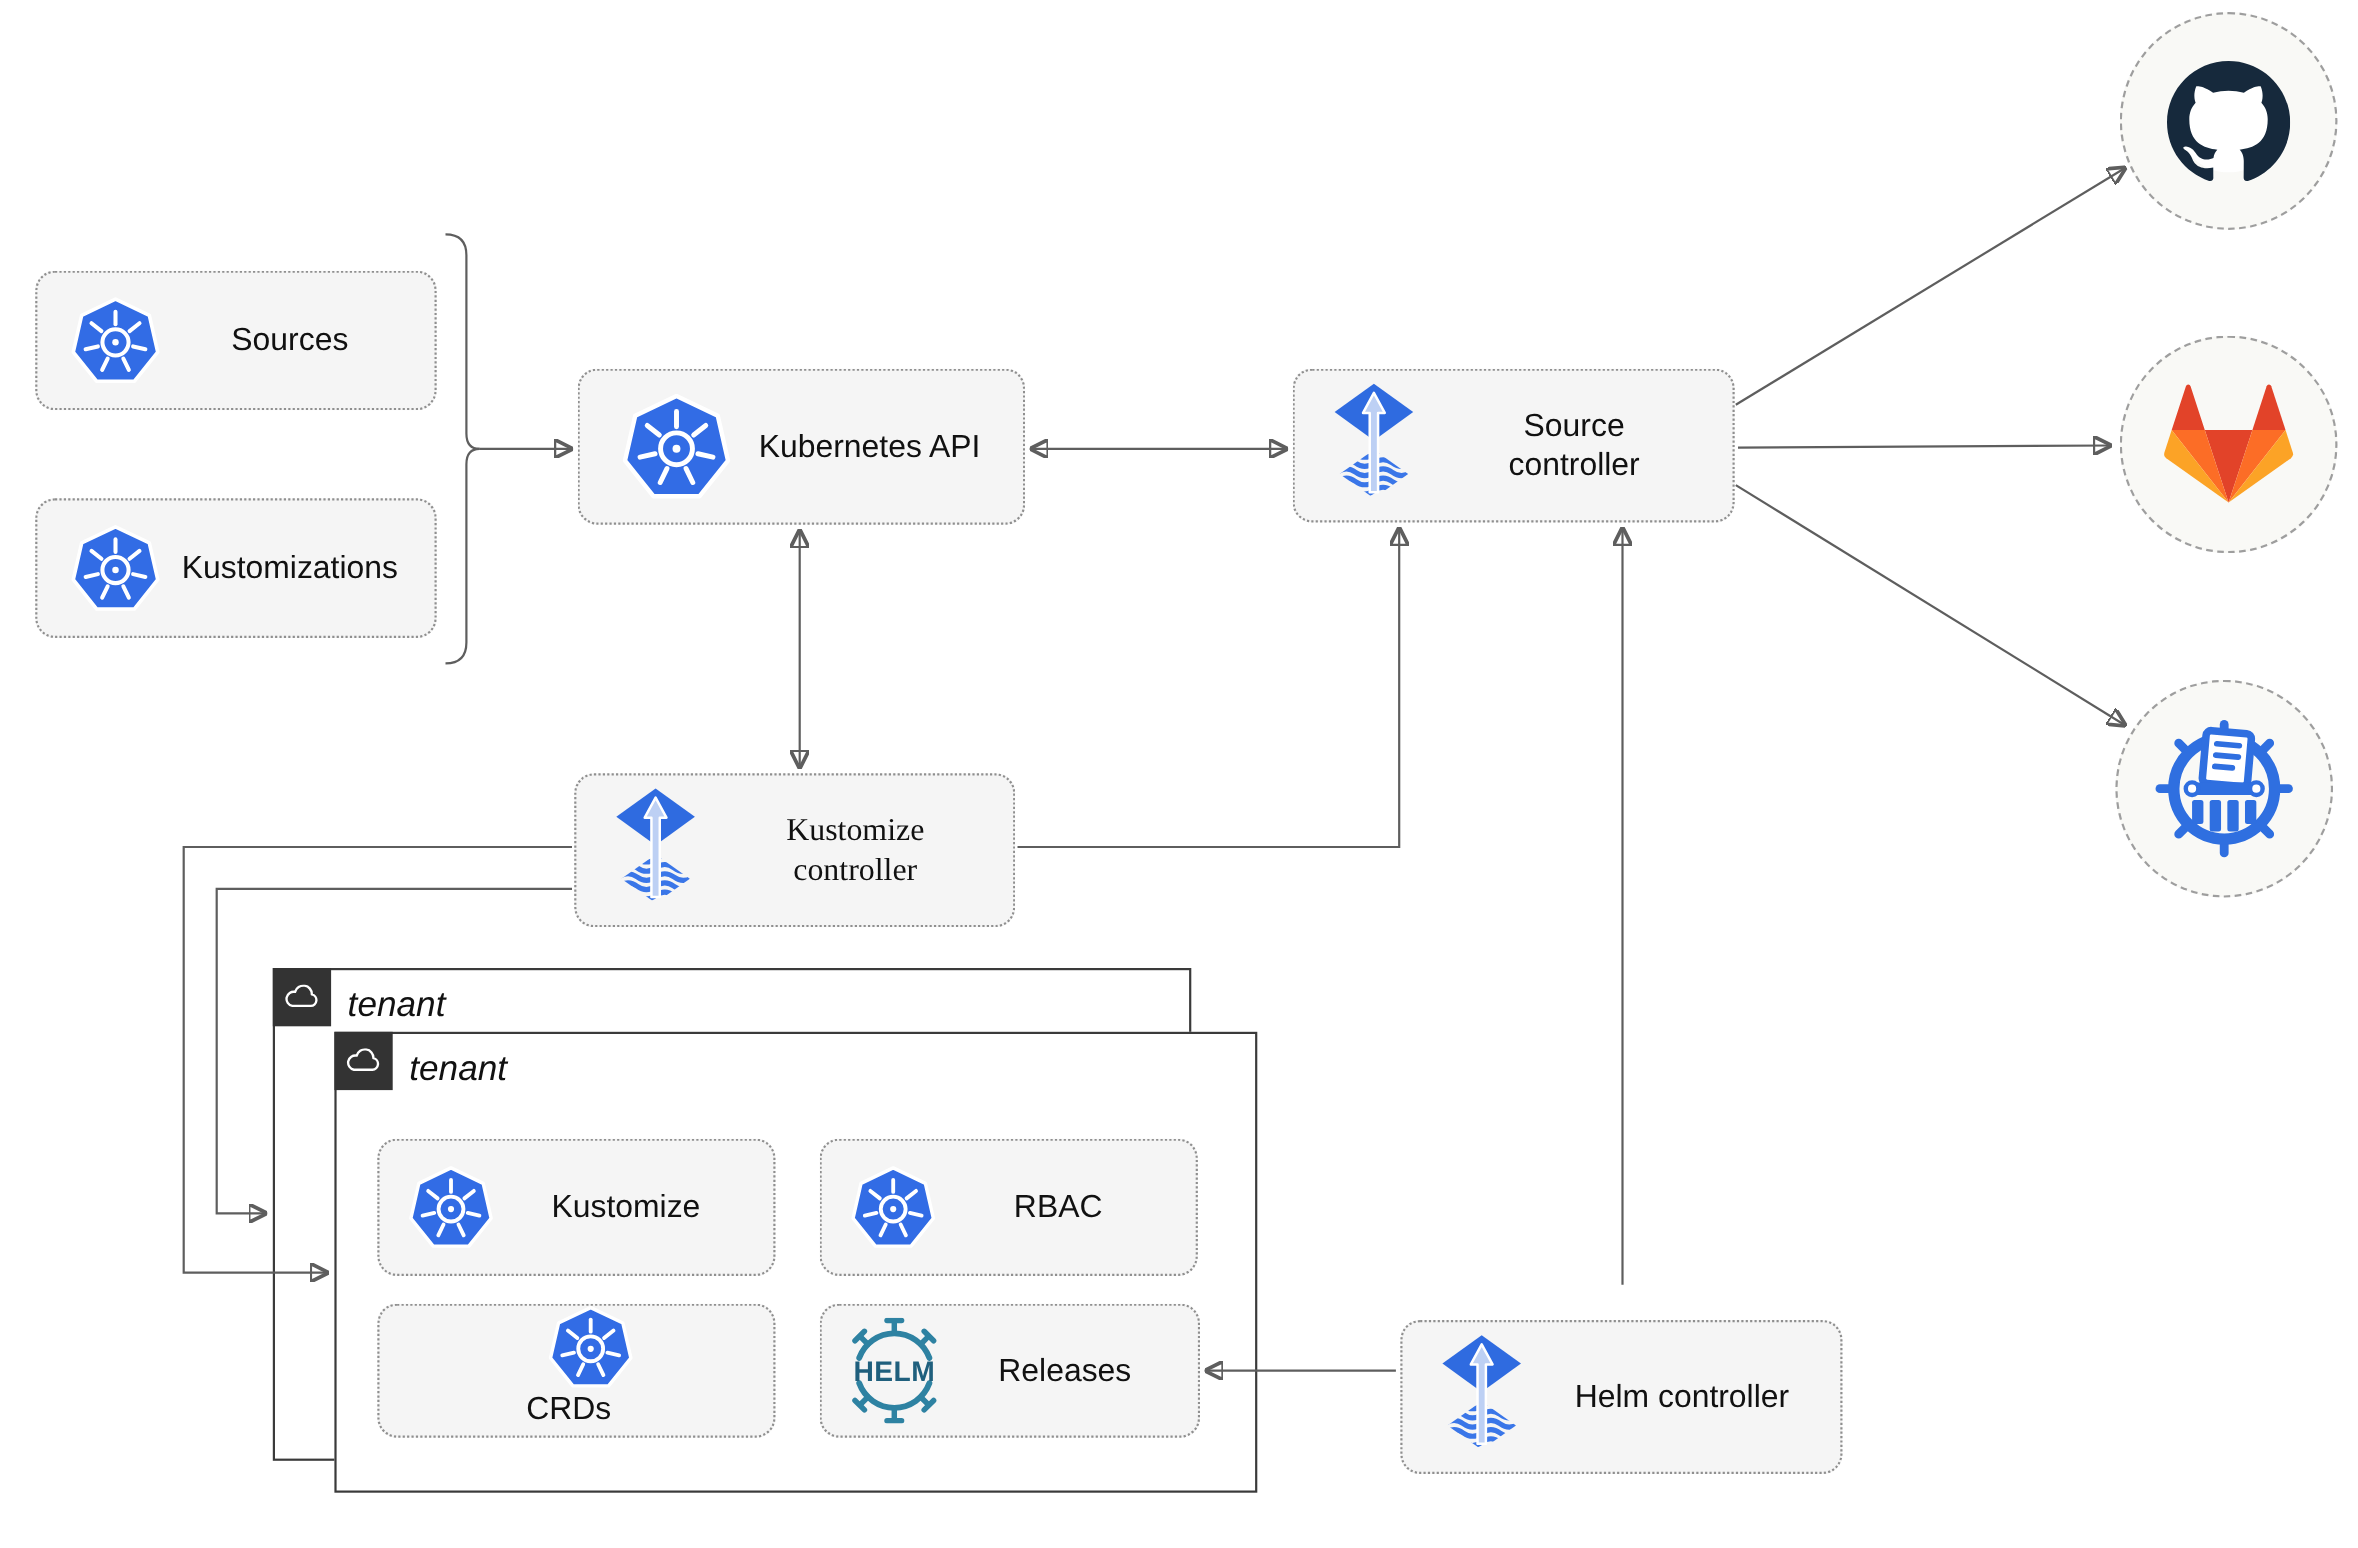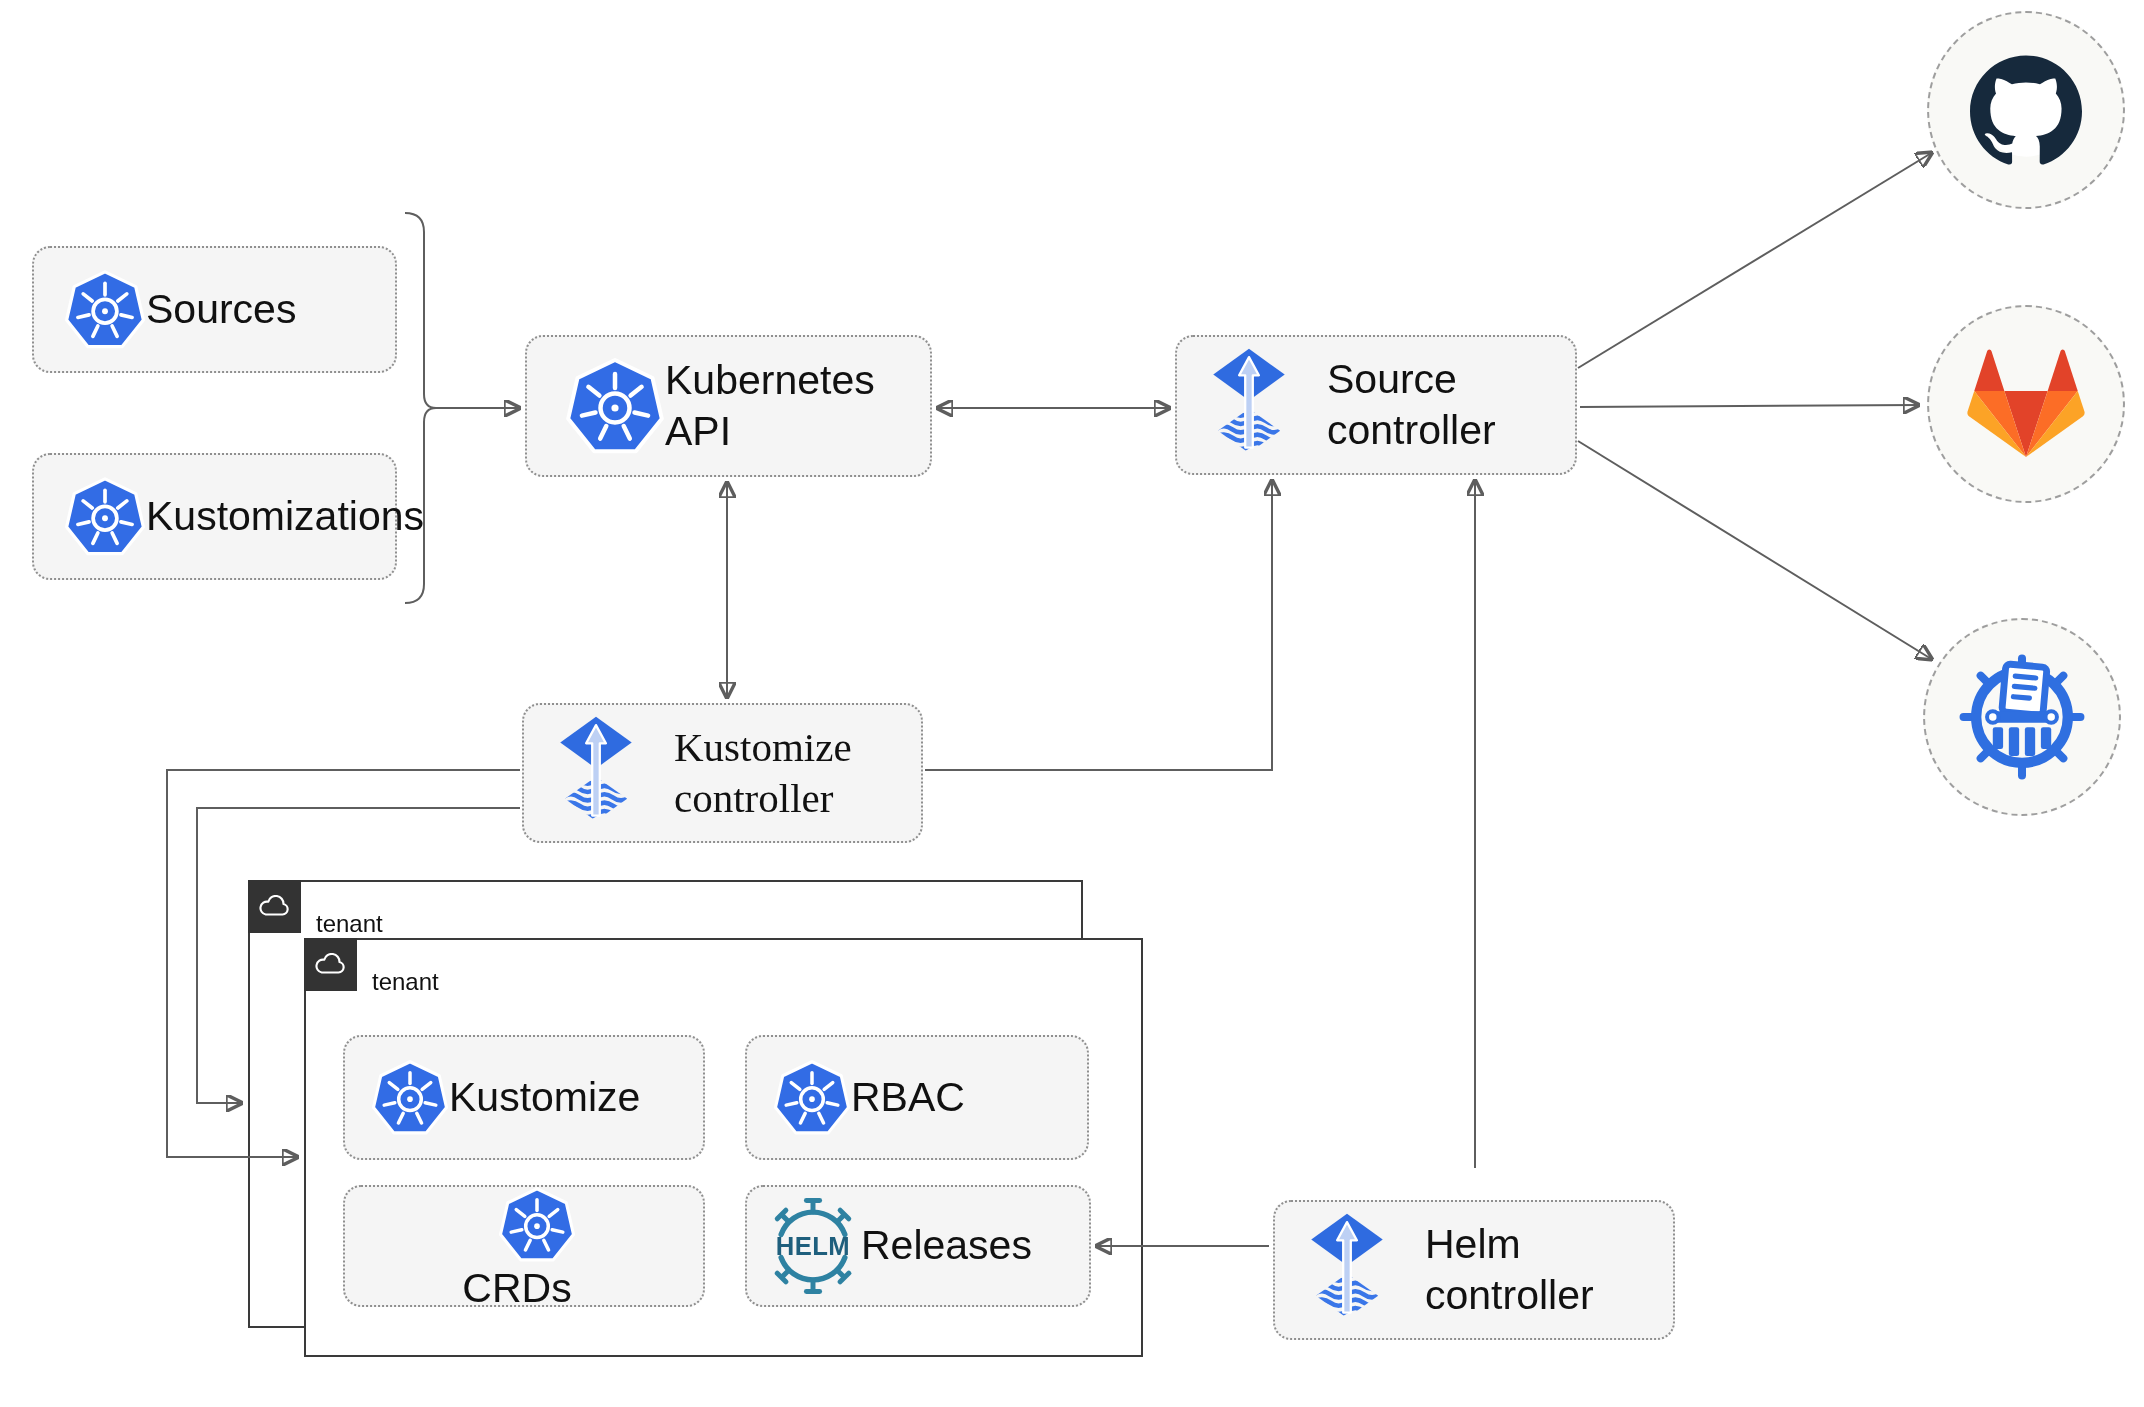--- a/index.html
+++ b/index.html
@@ -28,29 +28,29 @@
     position:relative;width:2144px;height:1407px;background:#ffffff;overflow:hidden;
     font-family:"Liberation Sans","DejaVu Sans",sans-serif;color:var(--text-dark);
   }
   
   .node{
     position:absolute;display:flex;align-items:center;box-sizing:border-box;
     background:var(--node-fill);border:2px dotted var(--node-border);border-radius:18px;
     z-index:3;
   }
   .nicon{flex:0 0 auto;display:flex;align-items:flex-end;margin-left:30px;}
-  .nlabel{flex:1;font-size:41px;line-height:1.25;padding-right:14px;}
+  .nlabel{flex:1;text-align:center;font-size:29px;line-height:1.25;padding-right:14px;}
   .controller .nlabel{padding:0 40px;}
   
   .tenant{position:absolute;background:#ffffff;border:2.5px solid var(--tenant-border);box-sizing:border-box;}
   .tenant.back{z-index:1;}
   .tenant.front{z-index:2;}
   .ttab{position:absolute;left:-2.5px;top:-2.5px;width:53px;height:53px;background:var(--tab-dark);
         display:flex;align-items:center;justify-content:center;}
-  .tlabel{position:absolute;left:66px;top:28px;font-size:24px;}
+  .tlabel{position:absolute;left:66px;top:13px;font-size:32px;font-style:italic;}
   
   .remote{
     position:absolute;width:198px;height:198px;border-radius:50%;box-sizing:border-box;
     border:2.5px dashed var(--remote-border);background:var(--remote-fill);
     display:flex;align-items:center;justify-content:center;z-index:3;
   }
   .wires{position:absolute;left:0;top:0;z-index:4;pointer-events:none;}
   .wires path,.wires line{stroke:var(--connector-gray);stroke-width:2;fill:none;}
 </style>
 </head>

